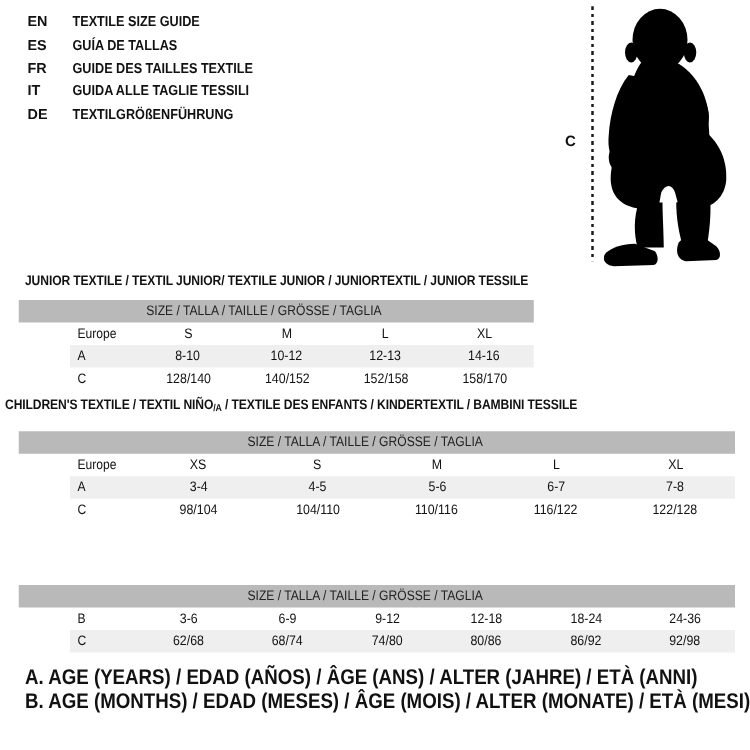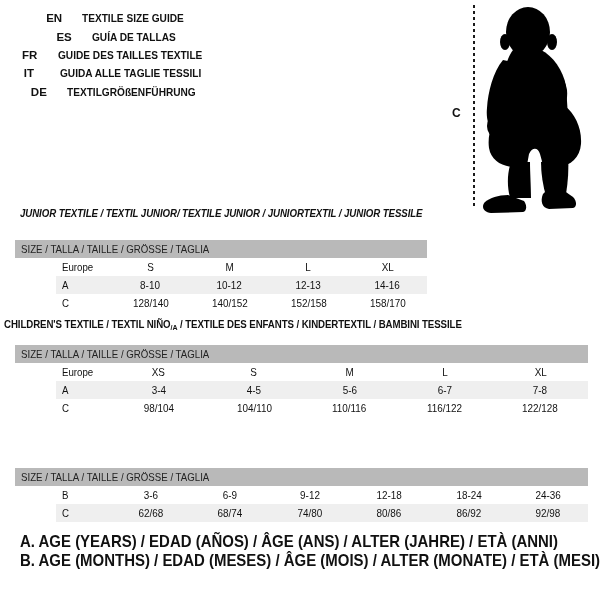--- a/index.html
+++ b/index.html
@@ -6,36 +6,36 @@
   .canvas {
     position:relative; width:600px; height:600px; background:#ffffff;
     font-family:"Liberation Sans", sans-serif; color:#111; overflow:hidden;
     -webkit-font-smoothing:antialiased;
   }
   .cond  { display:inline-block; transform:scaleX(.88); transform-origin:0 50%; white-space:nowrap; }
   .condc { display:inline-block; transform:scaleX(.9);  white-space:nowrap; }
 
   
   .langs { position:absolute; left:22px; top:9px; }
-  .lang-row { display:flex; height:18.4px; align-items:center; font-weight:bold; font-size:11.5px;justify-content:center; }
+  .lang-row { display:flex; height:18.4px; align-items:center; font-weight:bold; font-size:11.5px; }
   .lang-code { width:36px; flex:none; }
 
   
   .dash-line { position:absolute; left:473px; top:5px; width:2px; height:204px;
     background:repeating-linear-gradient(to bottom,#1a1a1a 0 3px, transparent 3px 6px); }
   .c-mark { position:absolute; left:452px; top:106px; font-weight:bold; font-size:12px; }
   .baby { position:absolute; left:483px; top:4px; width:114px; height:212px; }
 
   
   .sec-title { position:absolute; font-weight:bold; font-size:11px; letter-spacing:-.1px; }
   .sub { font-size:8px; vertical-align:-2px; }
 
   
   .sizing-table { position:absolute; font-size:11px; }
-  .bar { height:18px; background:#b9b9b9; display:flex; align-items:center; padding-left:6px; color:#222; }
+  .bar { height:18px; background:#b9b9b9; display:flex; align-items:center; padding-left:6px; color:#222;justify-content:center; }
   .trow { display:grid; height:18px; align-items:center;margin-left:41px; }
   .cols4 { grid-template-columns:55px repeat(4,1fr); }
   .cols5 { grid-template-columns:55px repeat(5,1fr); }
   .cols6 { grid-template-columns:55px repeat(6,1fr); }
   .tlabel { padding-left:6px; text-align:left; }
   .tcell { text-align:center; }
   .alt { background:#efefef; }
 
   
   .legend { position:absolute; left:20px; top:533px; font-weight:bold; font-size:17px; }
@@ -82,21 +82,21 @@
       <path d="M62,56 C74,62 82,74 84,86 C85,96 82,104 76,103 C71,102 69,94 68,88 C66,76 62,66 58,58 Z"></path>
       <path d="M70,92 C66,100 66,108 71,112 C77,114 81,108 80,100 C79,94 75,92 70,92 Z"></path>
       <path d="M20,104 C10,114 4,130 6,144 C8,156 18,162 30,163 L44,161 L46,150 C49,143 55,143 57,150 L60,161 L75,163 C88,162 97,153 98,140 C99,124 92,110 82,102 Z"></path>
       <path d="M28,158 C24,170 24,182 27,194 L48,194 C48,182 47,168 47,158 Z"></path>
       <path d="M58,158 C58,170 60,182 63,192 L83,190 C85,178 86,164 85,152 Z"></path>
       <path d="M2,198 C-2,202 0,208 8,209 L40,208 C44,207 44,201 41,197 L25,191 C15,191 7,194 2,198 Z"></path>
       <path d="M60,190 C57,197 59,204 66,205 L90,204 C94,203 94,197 90,193 L80,186 L64,186 Z"></path>
     </g>
   </svg>
 
-  <div class="sec-title" style="left:20px; top:207px;font-style:italic;">
+  <div class="sec-title" style="left:20px; top:219px;">
     <span class="cond">JUNIOR TEXTILE / TEXTIL JUNIOR/ TEXTILE JUNIOR / JUNIORTEXTIL / JUNIOR TESSILE</span>
   </div>
   <div class="sizing-table" style="left:15px; top:240px; width:412px;">
     <div class="bar">
       <span class="cond">SIZE / TALLA / TAILLE / GRÖSSE / TAGLIA</span>
     </div>
     <div class="trow cols4">
       <div class="tlabel"><span class="cond">Europe</span></div>
       <div class="tcell"><span class="condc">S</span></div>
       <div class="tcell"><span class="condc">M</span></div>

